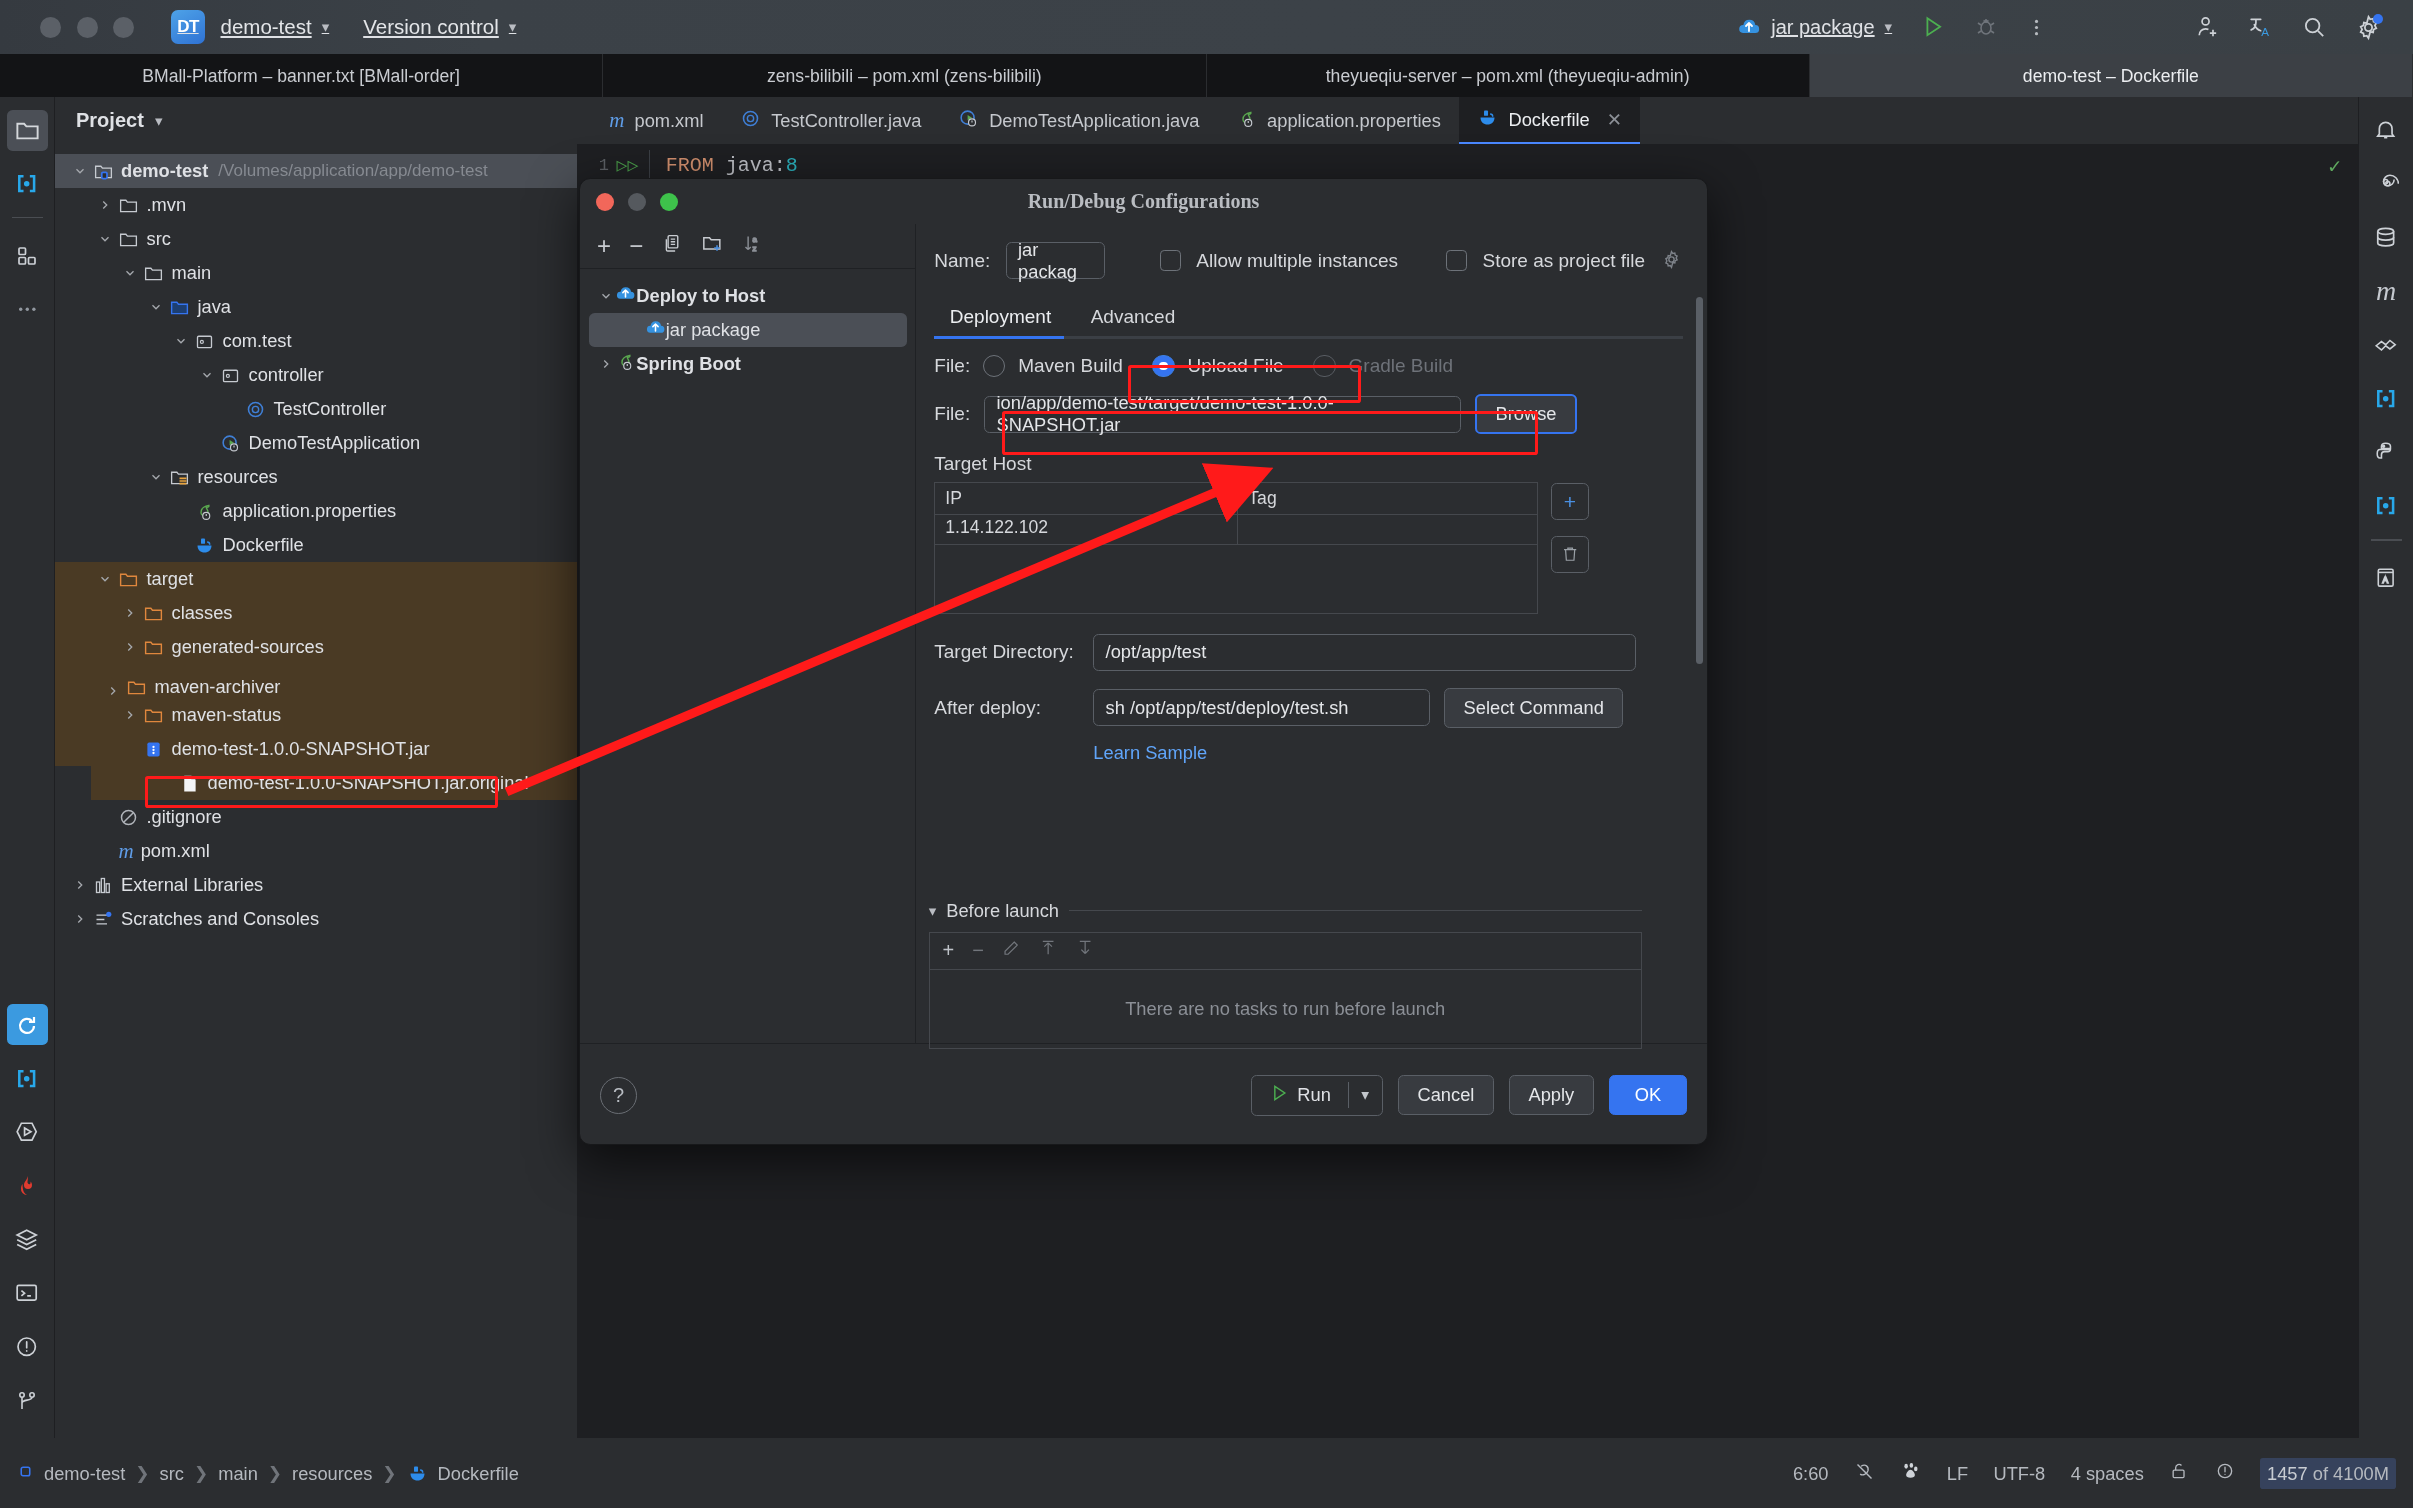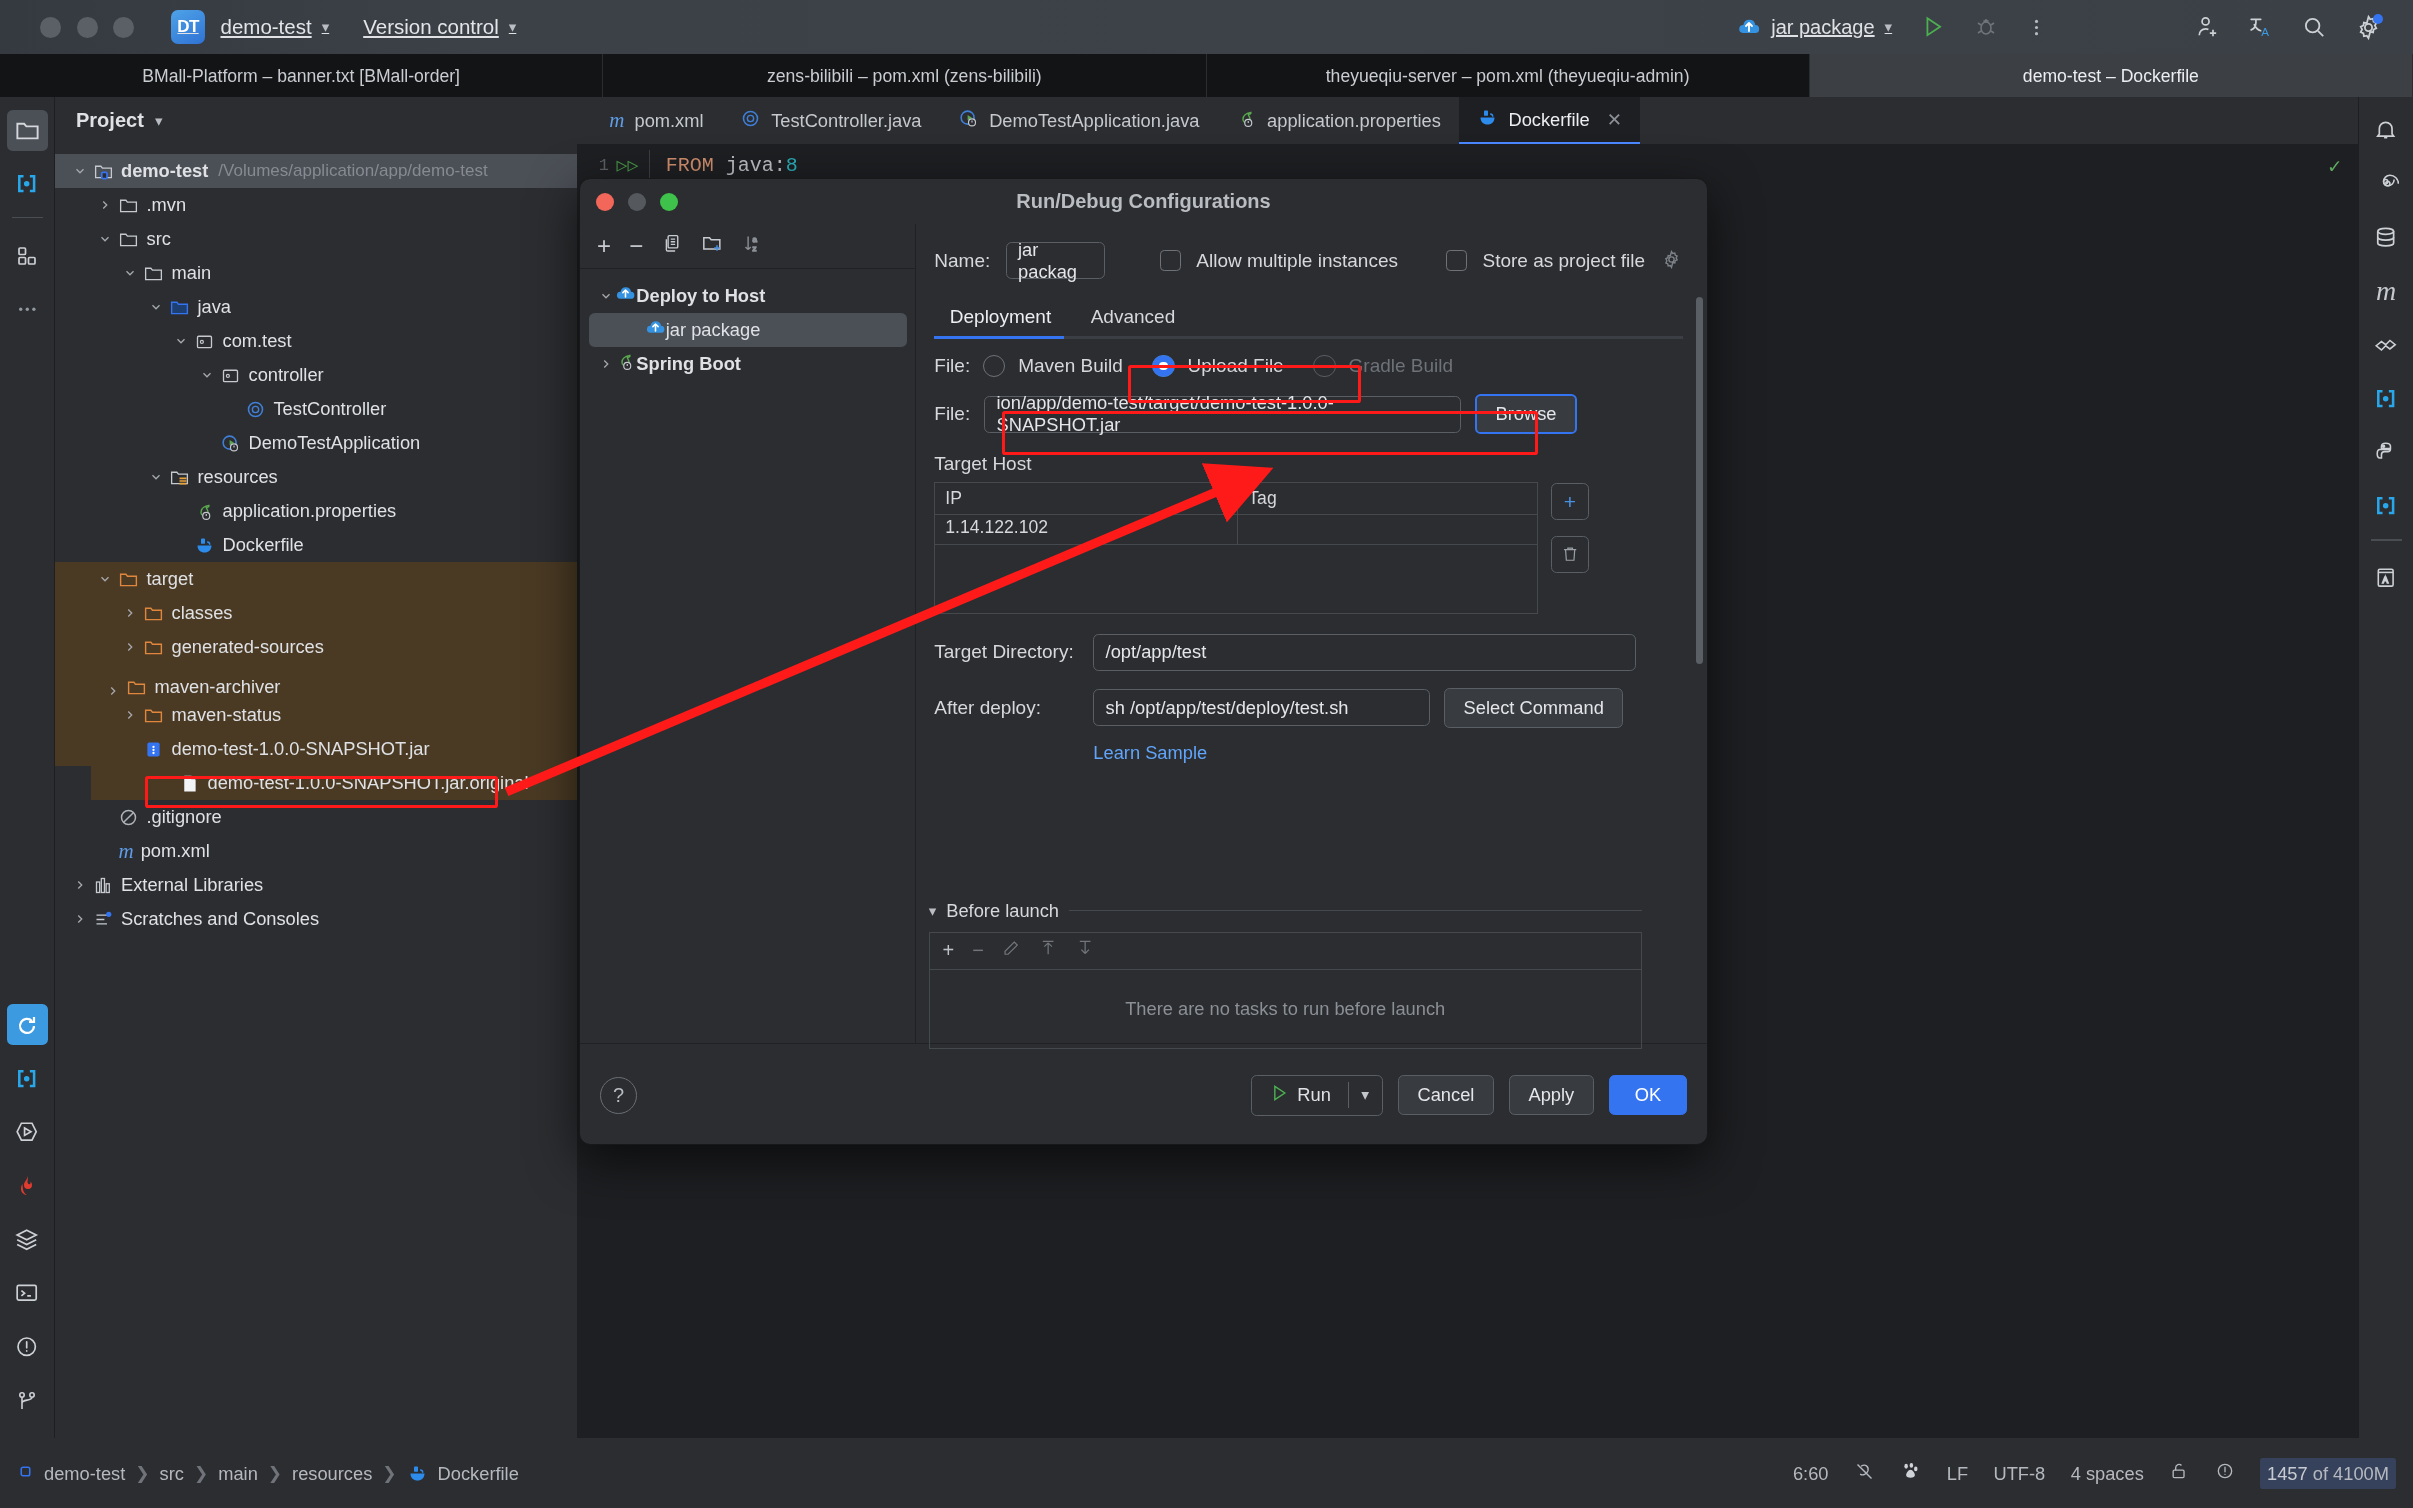--- a/index.html
+++ b/index.html
@@ -79,21 +79,21 @@
   .num { color:#2aacb8; }
   .check-ok { position:absolute; right:17px; top:10px; color:#5fa85f; font-size:21px;}
 
   
   .dialog {
     position:absolute; left:579px; top:178px; width:1129px; height:967px;
     background:#2b2d30; border-radius:11.3px; box-shadow:0 15.5px 49px rgba(0,0,0,.62);
     border:0.7px solid #17181a; overflow:hidden;
   }
   .dlg-title { height:45px; display:flex; align-items:center; justify-content:center;
-    font-size:20px; font-weight:700; color:#b9bcc1; position:relative; }
+    font-size:20px; font-weight:700; color:#b9bcc1; position:relative;font-family:Liberation Serif, serif; }
   .dlg-traffic { position:absolute; left:15.5px; top:14px; display:flex; gap:14px; }
   .dlg-traffic i { width:18.3px; height:18.3px; border-radius:50%; display:block; }
   .dlg-body { display:flex; height:819px; }
   .dlg-left { width:336px; border-right:0.7px solid #1f2124; display:flex; flex-direction:column; }
   .dlg-left-toolbar { height:45px; display:flex; align-items:center; gap:18.3px; padding-left:17px;
      border-bottom:0.7px solid #1f2124; color:#c8cbd0; font-size:24px; }
   .cfg-tree { padding-top:10px; font-size:18.3px; flex:1; }
   .cfg-row { height:34px; display:flex; align-items:center; padding-left:8.5px; gap:0; margin:0 8.5px; border-radius:5.6px; }
   .cfg-row.sel { background:#4b4f56; }
   .cfg-row.group { font-weight:700; }

